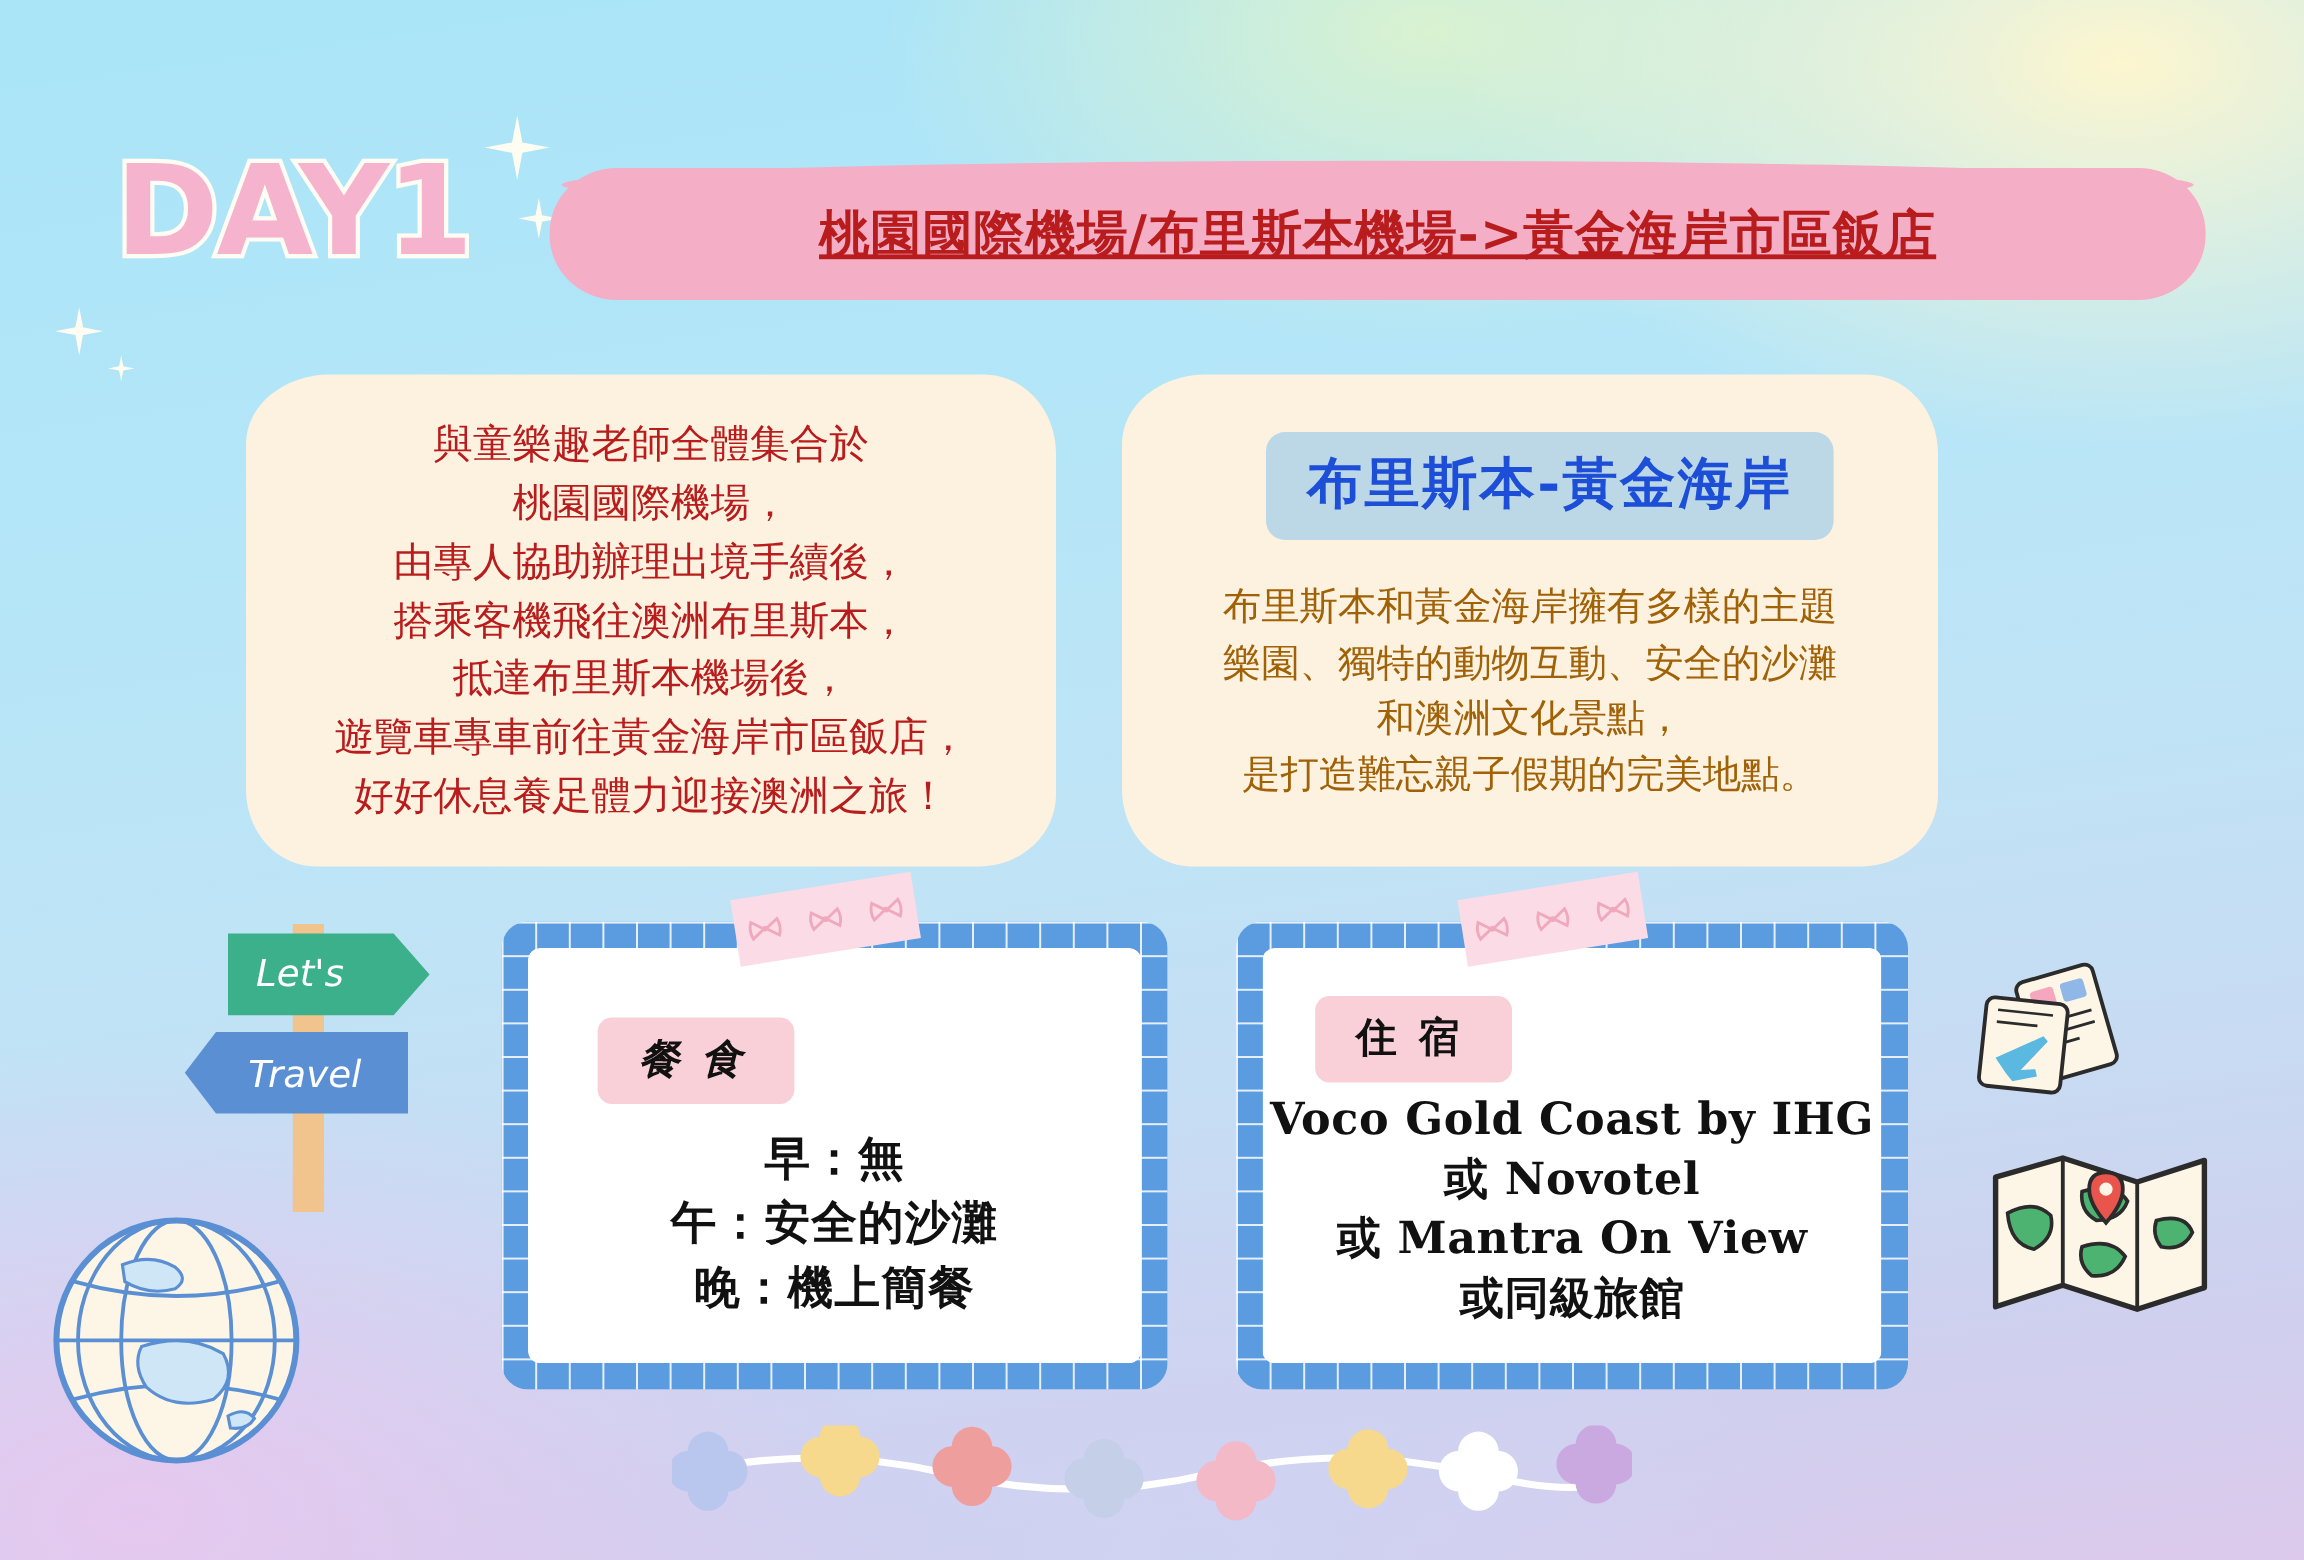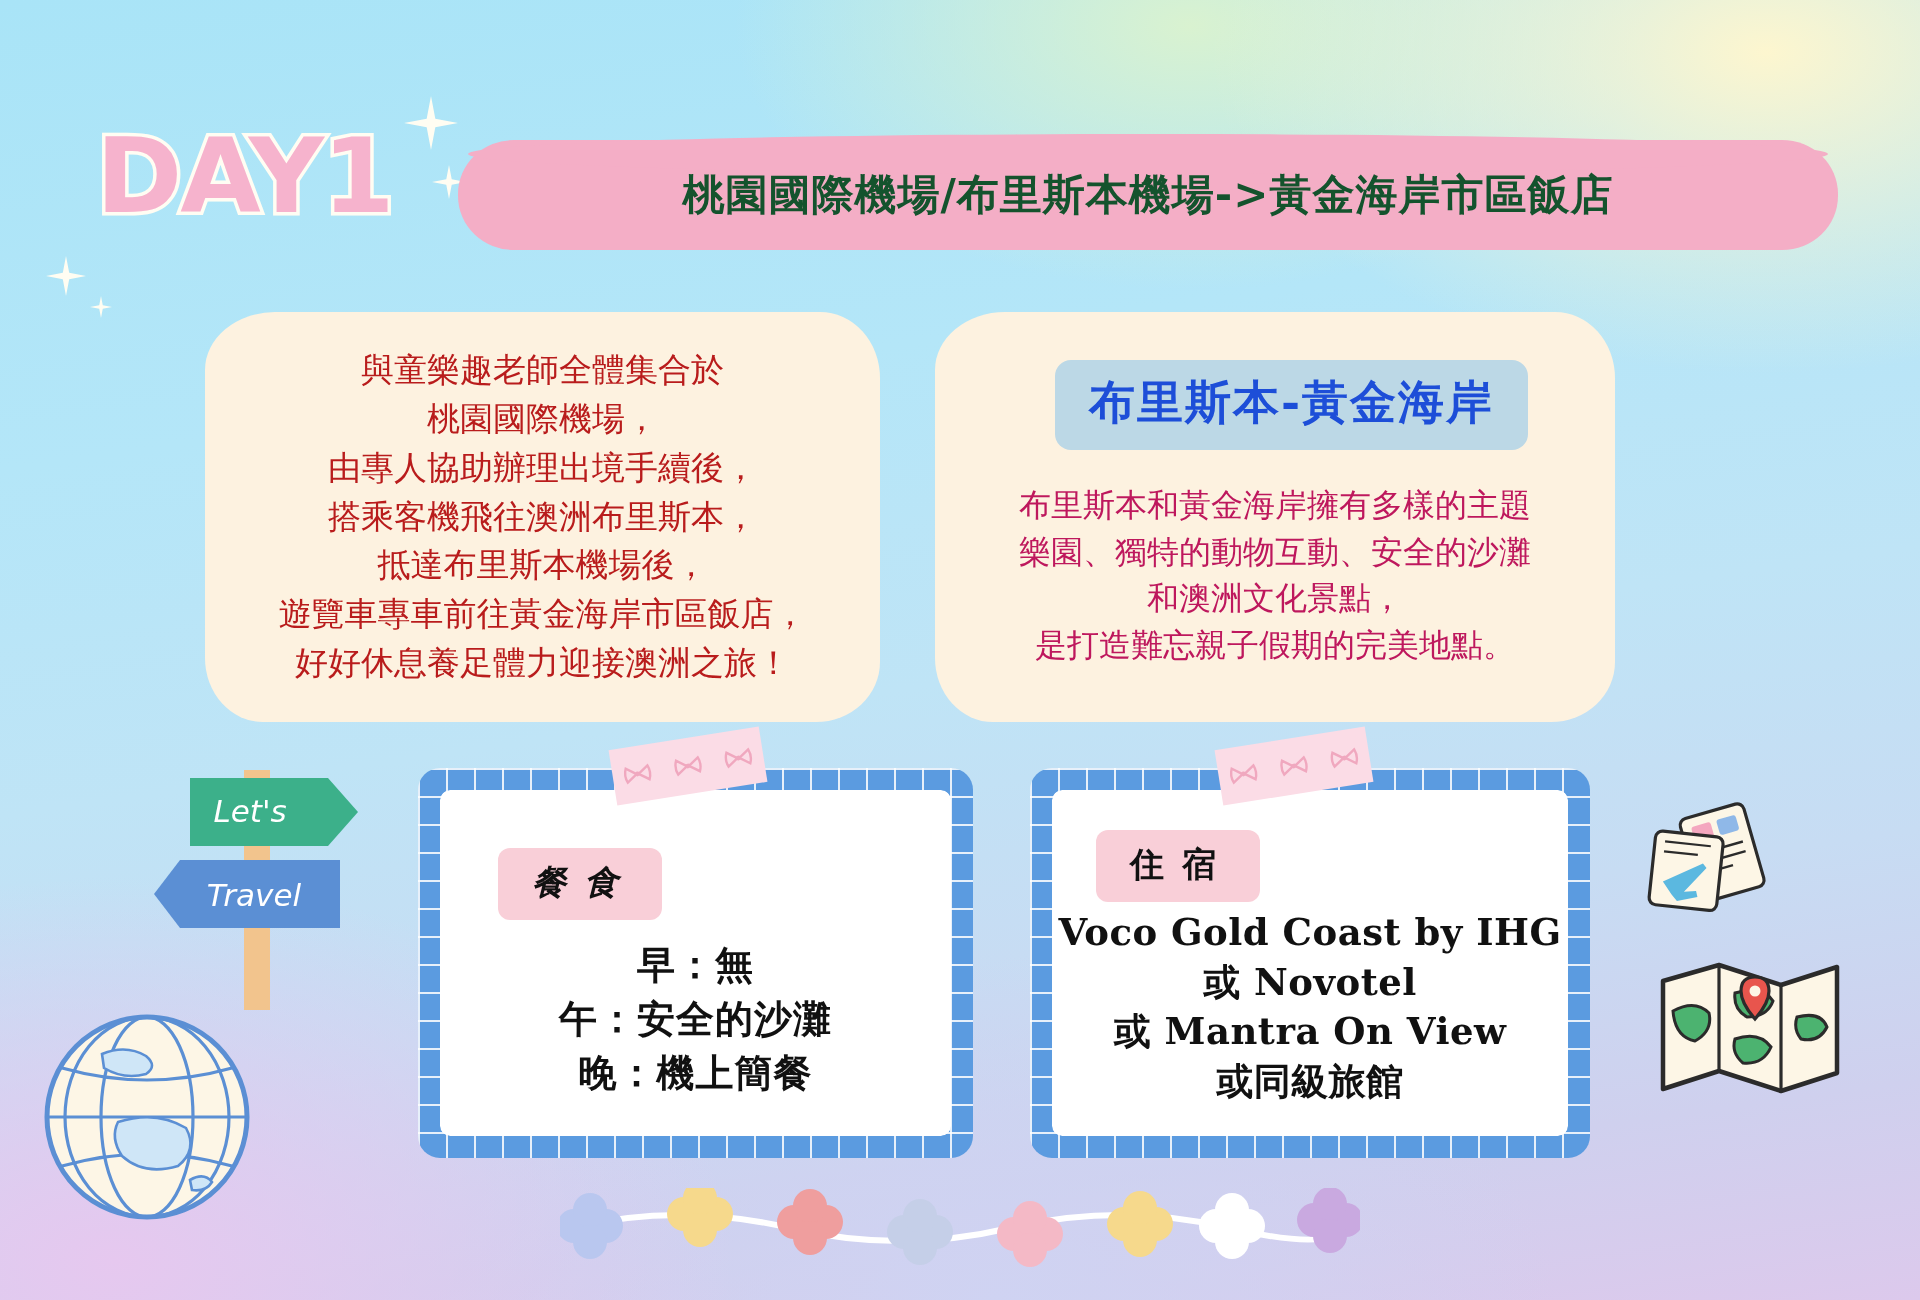--- a/index.html
+++ b/index.html
@@ -76,23 +76,24 @@
     left: 10px; top: -6px;
     width: 1360px; height: 40px;
     background: #f4aec6;
     border-radius: 50%;
   }
   #header-title {
     position: relative;
     font-family: "DejaVu Serif", "Liberation Serif", serif;
     font-weight: 700;
     font-size: 42px;
-    color: #14532d;
+    color: #b91c1c;
     letter-spacing: 1px;
     white-space: nowrap;
+    text-decoration: underline;
   }
 
   
   .cream-card {
     position: absolute;
     background: #fdf2e0;
     border-radius: 70px 60px 64px 58px / 58px 66px 60px 64px;
     box-sizing: border-box;
   }
   #intro-card {
@@ -135,21 +136,21 @@
     letter-spacing: 2px;
     white-space: nowrap;
   }
   #region-text {
     position: absolute;
     left: 24px;
     top: 170px;
     width: 632px;
     font-size: 32px;
     line-height: 1.46;
-    color: #be185d;
+    color: #a16207;
     text-align: center;
     font-family: "DejaVu Sans", sans-serif;
     white-space: pre-line;
   }
 
   
   .note-card {
     position: absolute;
     box-sizing: border-box;
     border-radius: 22px;

